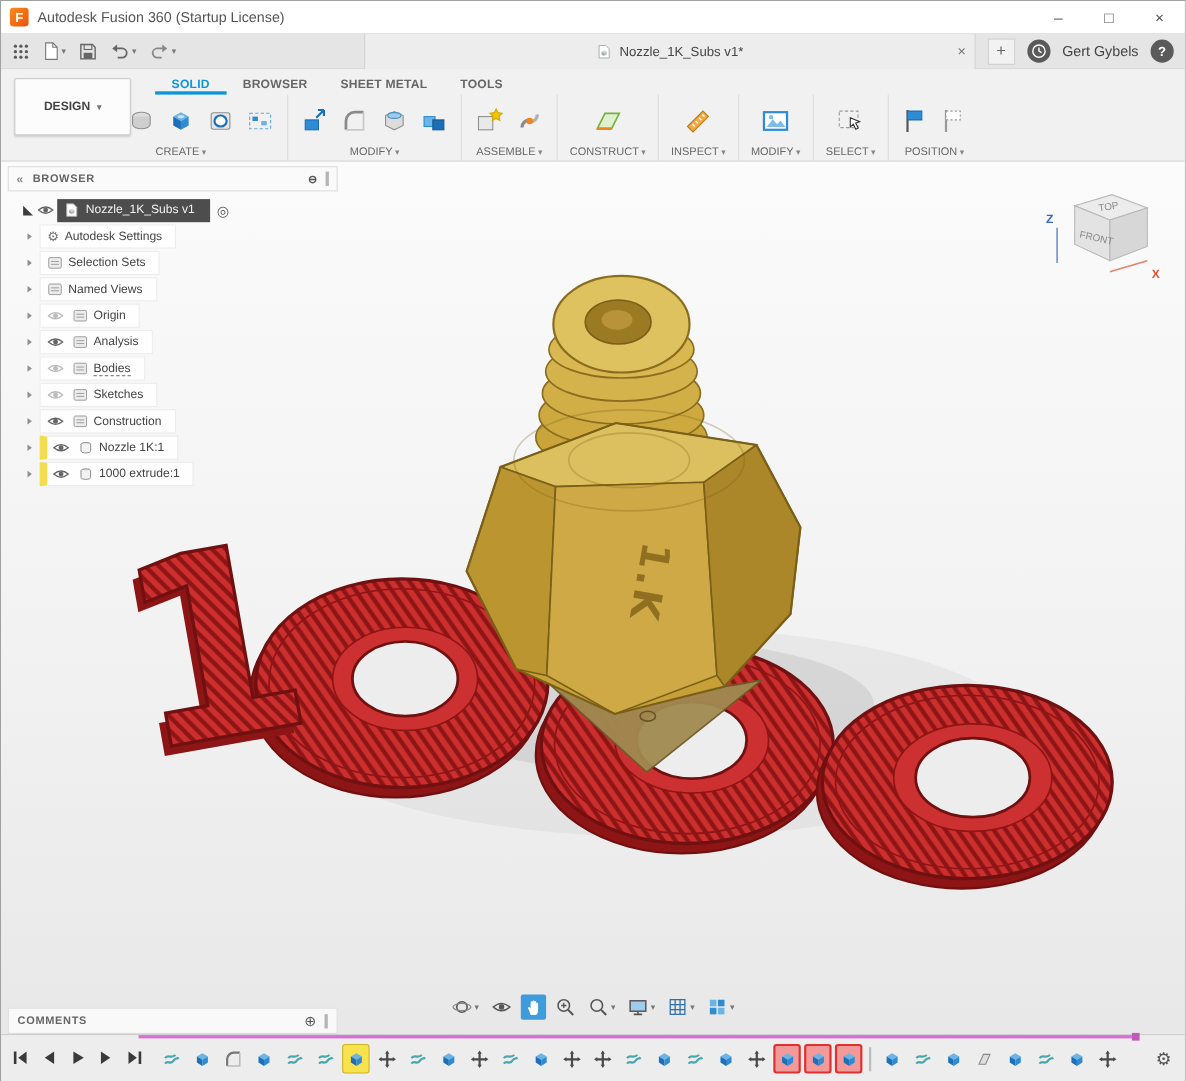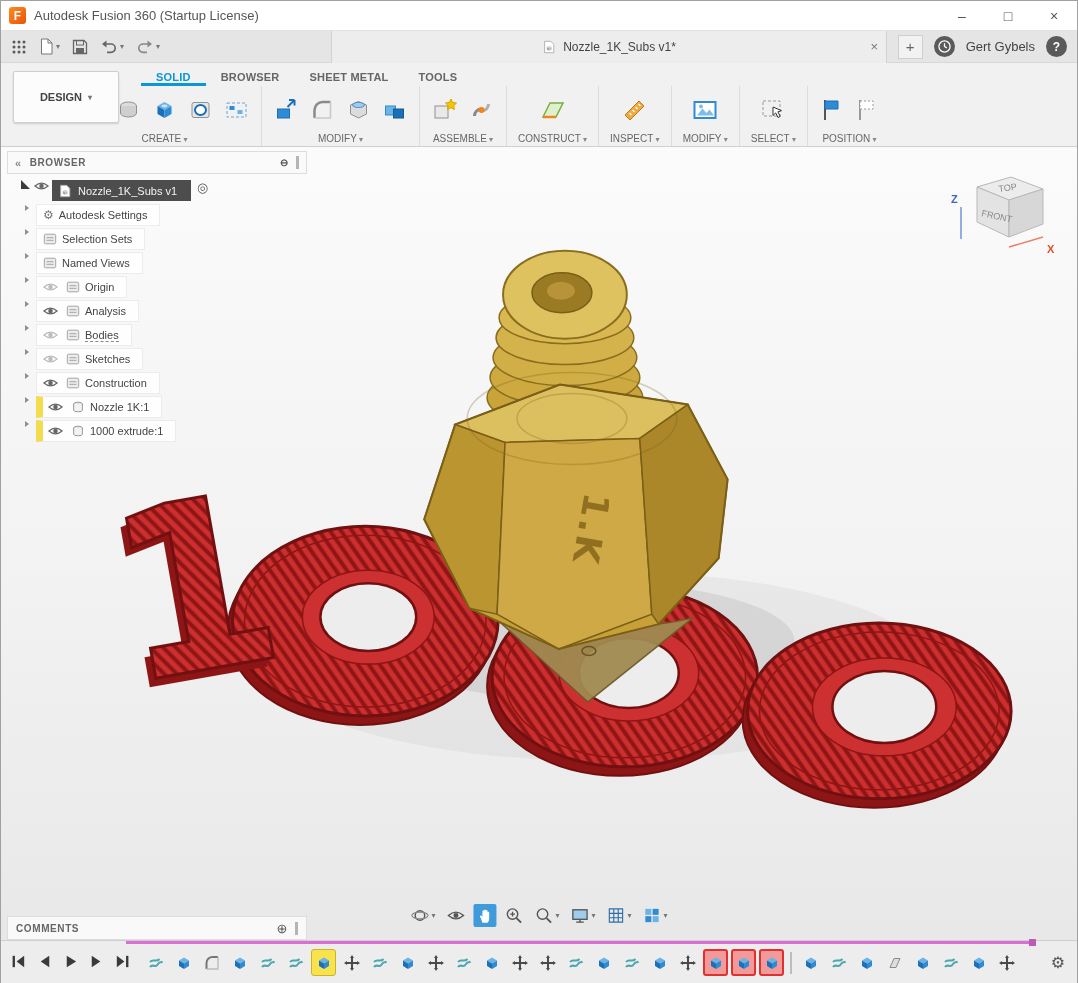--- a/index.html
+++ b/index.html
@@ -39,21 +39,21 @@
 
 .canvas{position:relative;height:793px;background:linear-gradient(180deg,#fbfbfb 0%,#f2f2f2 55%,#e8e8e8 100%);overflow:hidden}
 .scene{position:absolute;inset:0}
 
 .browser{position:absolute;left:6px;top:4px;width:300px}
 .br-header{height:23px;background:rgba(250,250,250,.95);border:1px solid #ddd;display:flex;align-items:center;padding:0 7px;font-size:10px;font-weight:bold;color:#666;letter-spacing:.6px}
 .hdr-left-ic{color:#888;font-size:11px;margin-right:8px}
 .hdr-right{margin-left:auto;display:flex;align-items:center;gap:7px;color:#555}
 .grip{width:3px;height:13px;background:#b5b5b5}
 .br-tree{margin-top:6px;display:flex;flex-direction:column;gap:2px}
-.br-row{display:flex;align-items:flex-start;height:22px}
+.br-row{display:flex;align-items:center;height:22px}
 .dock-tri{width:0;height:0;border-bottom:9px solid #3c3c3c;border-right:9px solid transparent;margin:0 4px 0 14px}
 .tri{width:8px;height:8px;margin:0 5px 0 16px;flex:none}
 .row-eye{width:15px;height:12px;margin-right:3px;flex:none}
 .pill{display:inline-flex;align-items:center;gap:5px;background:rgba(255,255,255,.85);border:1px solid rgba(0,0,0,.07);height:22px;padding:0 12px 0 6px;font-size:11px;color:#444;white-space:nowrap}
 .pill .mini{width:14px;height:14px;flex:none}
 .pill .glyph{font-size:12px;color:#777;line-height:1}
 .pill.hl{border-left:7px solid #f3dd4e;padding-left:5px}
 .root-pill{display:inline-flex;align-items:center;gap:6px;background:#4d4d4d;color:#f2f2f2;height:21px;padding:0 14px 0 6px;font-size:11px}
 .target{margin-left:6px;color:#555;font-size:13px}
 .u-dash{border-bottom:1px dashed #888}

